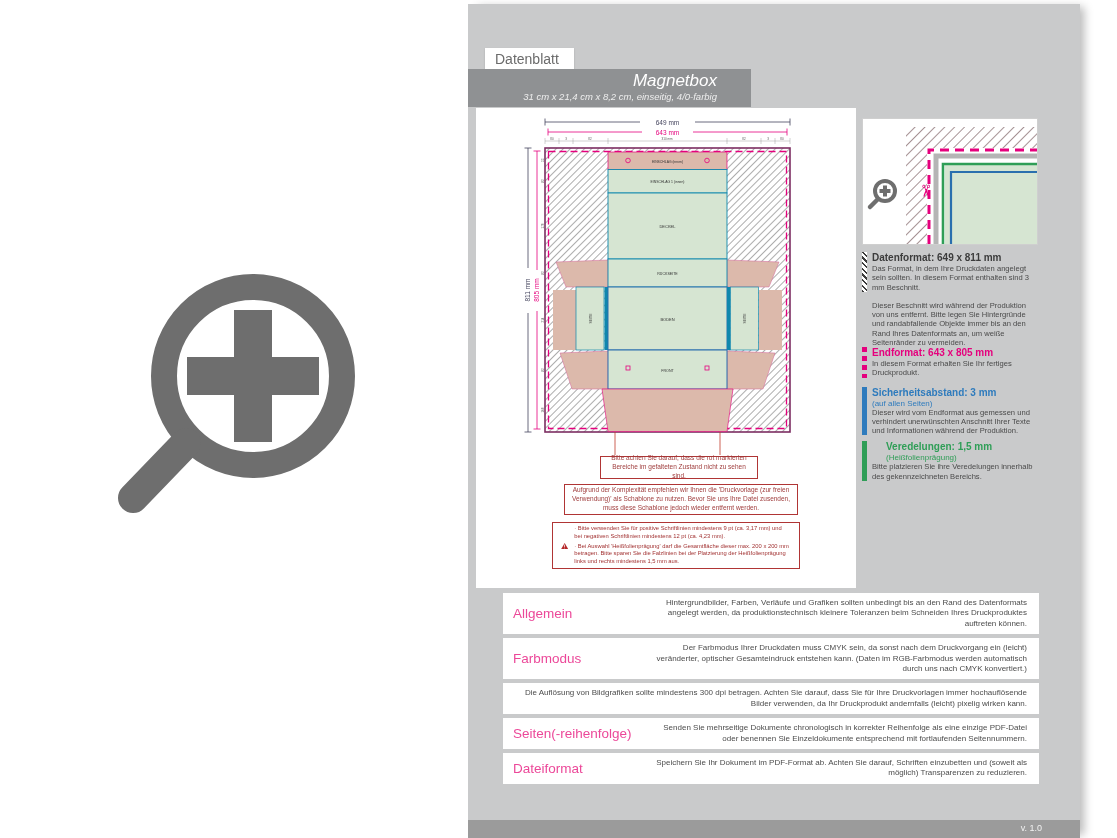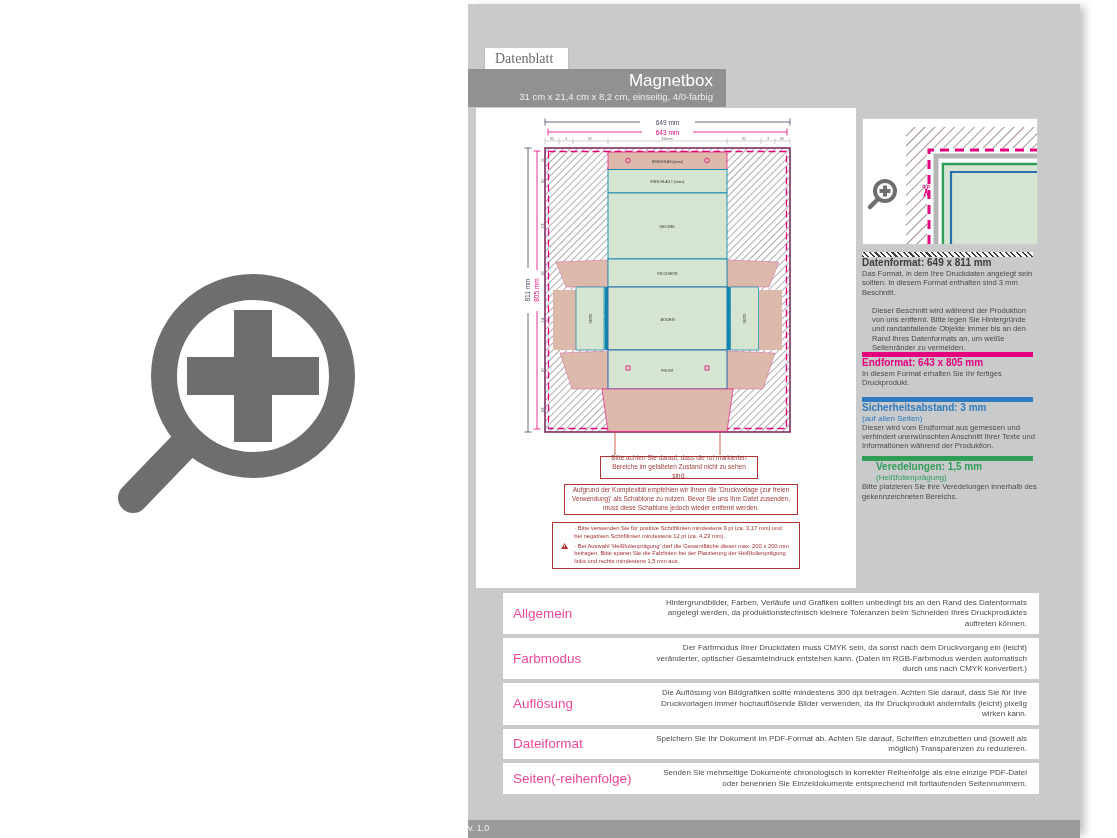--- a/index.html
+++ b/index.html
@@ -6,42 +6,42 @@
   html,body { width:1117px; height:838px; background:#ffffff;
     font-family:"Liberation Sans", sans-serif; overflow:hidden; }
   .abs { position:absolute; }
 
   
   #sheet { left:468px; top:4px; width:612px; height:834px; background:#c9cacb;
     box-shadow:7px 0 9px -3px rgba(0,0,0,.28); }
 
   
   #tab-datenblatt { left:17px; top:44px; background:#ffffff; color:#6b6b6b;
-    font-size:14px; padding:3px 15px 4px 10px; box-shadow:0 1px 2px rgba(0,0,0,.15);font-family:Liberation Serif, serif; }
-  #header-bar { left:0; top:65px; width:258px; height:38px; background:#8f9193;
-    color:#ffffff; text-align:right; padding-right:13px; }
+    font-size:14px; padding:3px 15px 4px 10px; box-shadow:0 1px 2px rgba(0,0,0,.15); }
+  #header-bar { left:0; top:65px; width:283px; height:38px; background:#8f9193;
+    color:#ffffff; text-align:right; padding-right:34px;font-style:italic; }
   #product-title { font-size:17px; line-height:20px; padding-top:2px; }
   #product-subtitle { font-size:9.5px; color:#eeeeee; }
 
   
   #draw-panel { left:8px; top:104px; width:380px; height:480px; background:#ffffff; }
   .note-box { position:absolute; border:1px solid #b03535; background:#ffffff;
     color:#9e3a3a; text-align:center; font-size:6.5px; line-height:1.35;
     display:flex; align-items:center; justify-content:center; padding:2px 6px; }
   #warn-box { position:absolute; border:1px solid #b03535; background:#ffffff;
     display:flex; align-items:center; gap:6px; padding:3px 8px; }
   #warn-box .bullets { font-size:5.8px; line-height:1.35; color:#a23232; }
   #warn-box .bullets div { margin:2px 0; }
 
   
   #info-col { left:394px; top:114px; width:178px; }
   #detail-box { position:absolute; left:0; top:0; width:176px; height:127px;
     background:#ffffff; border:1px solid #cfcfcf; }
   #info-sections { position:absolute; left:0; top:134px; width:176px; }
-  .sec { display:flex; margin-bottom:9px;flex-direction:column; }
+  .sec { display:flex; margin-bottom:9px; }
   .sec .bar { flex:0 0 5px; margin-right:5px; }
   .bar-hatch { background:repeating-linear-gradient(45deg,#3c3c3c 0 1.5px,#ffffff 1.5px 4px); }
   .bar-dash-magenta { background:repeating-linear-gradient(180deg,#e5007d 0 5px,rgba(0,0,0,0) 5px 9px); flex-basis:4px; }
   .bar-blue { background:#2e7bbd; flex-basis:4px; }
   .bar-green { background:#2f9e57; flex-basis:4px; }
   .sec .txt { flex:1; }
   .sec h3 { font-size:10px; font-weight:bold; color:#3c3c3c; margin-bottom:1px; }
   .sec .sub { font-size:8px; font-weight:normal; }
   .sec p { font-size:7.6px; line-height:1.22; color:#4a4a4a; }
   .sec.plain { padding-left:10px; margin-bottom:0; }
@@ -54,21 +54,21 @@
   #tips-header { background:#8f9193; color:#ffffff; font-size:13px;
     padding:3px 0 4px 8px; }
   .tip-row { display:flex; background:#ffffff; margin-top:4px; }
   .tip-label { flex:0 0 152px; display:flex; align-items:center; padding-left:10px;
     font-size:13.5px; color:#ec4899; }
   .tip-text { flex:1; font-size:8px; line-height:1.3; color:#4c4c4c;
     padding:5px 12px 5px 0;text-align:right; }
 
   
   #footer { left:0; top:816px; width:612px; height:18px; background:#9b9b9b;
-    color:#f2f2f2; font-size:9px; text-align:left; padding:3px 38px 0 0; }
+    color:#f2f2f2; font-size:9px; text-align:right; padding:3px 38px 0 0; }
 
   
   #big-zoom { left:100px; top:262px; width:310px; height:280px; }
 </style>
 </head>
 <body>
 
 <svg id="big-zoom" class="abs" width="310" height="280" viewBox="0 0 310 280">
   <circle cx="153" cy="114" r="89" fill="none" stroke="#6e6e6e" stroke-width="26"></circle>
   <rect x="87" y="95" width="132" height="38" fill="#6e6e6e"></rect>
@@ -285,29 +285,28 @@
 
     <div class="tip-row">
       <div class="tip-label">Allgemein</div>
       <div class="tip-text">Hintergrundbilder, Farben, Verläufe und Grafiken sollten unbedingt bis an den Rand des Datenformats angelegt werden, da produktionstechnisch kleinere Toleranzen beim Schneiden Ihres Druckproduktes auftreten können.</div>
     </div>
     <div class="tip-row">
       <div class="tip-label">Farbmodus</div>
       <div class="tip-text">Der Farbmodus Ihrer Druckdaten muss CMYK sein, da sonst nach dem Druckvorgang ein (leicht) veränderter, optischer Gesamteindruck entstehen kann. (Daten im RGB-Farbmodus werden automatisch durch uns nach CMYK konvertiert.)</div>
     </div>
     <div class="tip-row">
-      <div class="tip-label">Auflösung</div>
       <div class="tip-text">Die Auflösung von Bildgrafiken sollte mindestens 300 dpi betragen. Achten Sie darauf, dass Sie für Ihre Druckvorlagen immer hochauflösende Bilder verwenden, da Ihr Druckprodukt andernfalls (leicht) pixelig wirken kann.</div>
+    </div>
+    <div class="tip-row">
+      <div class="tip-label">Seiten(-reihenfolge)</div>
+      <div class="tip-text">Senden Sie mehrseitige Dokumente chronologisch in korrekter Reihenfolge als eine einzige PDF-Datei oder benennen Sie Einzeldokumente entsprechend mit fortlaufenden Seitennummern.</div>
     </div>
     <div class="tip-row">
       <div class="tip-label">Dateiformat</div>
       <div class="tip-text">Speichern Sie Ihr Dokument im PDF-Format ab. Achten Sie darauf, Schriften einzubetten und (soweit als möglich) Transparenzen zu reduzieren.</div>
     </div>
-    <div class="tip-row">
-      <div class="tip-label">Seiten(-reihenfolge)</div>
-      <div class="tip-text">Senden Sie mehrseitige Dokumente chronologisch in korrekter Reihenfolge als eine einzige PDF-Datei oder benennen Sie Einzeldokumente entsprechend mit fortlaufenden Seitennummern.</div>
-    </div>
   </div>
 
   <div id="footer" class="abs">
     <span>v. 1.0</span>
   </div>
 </div>
 
 </body></html>

